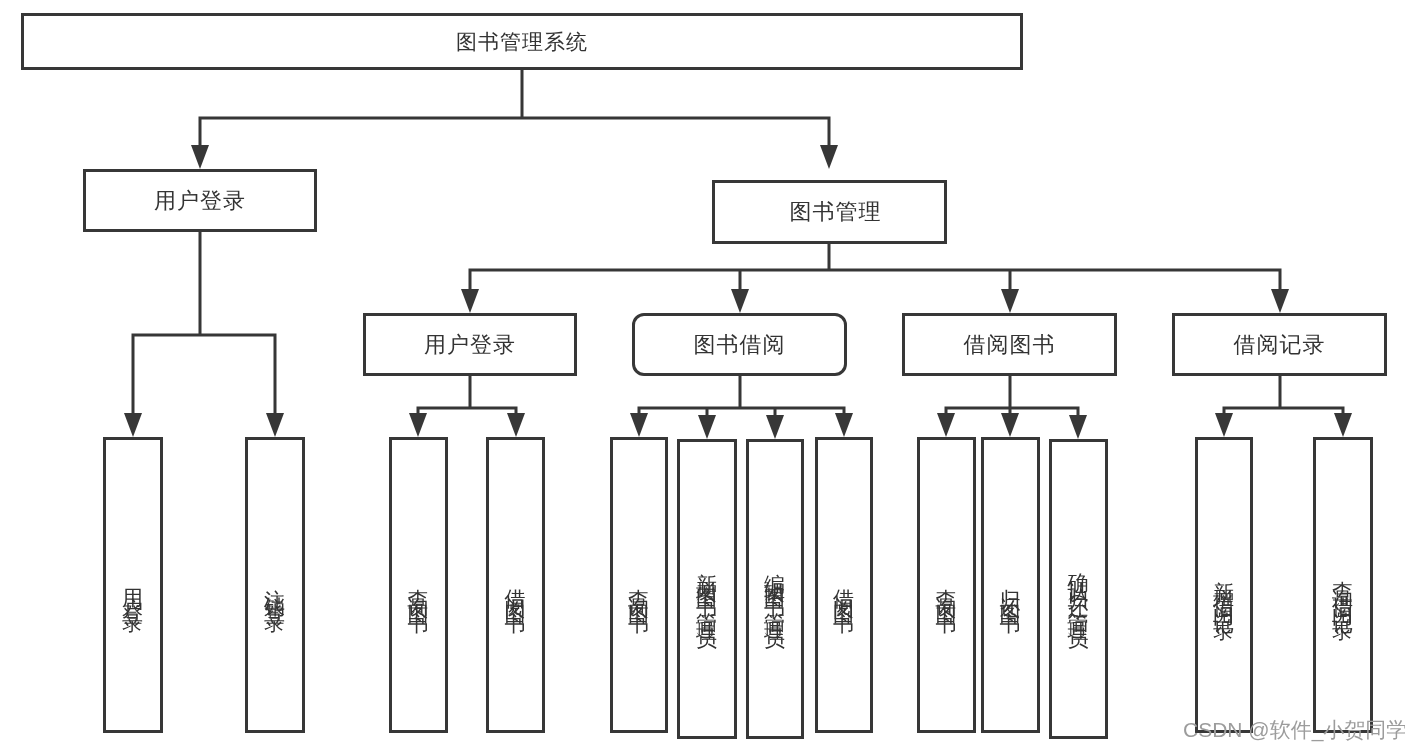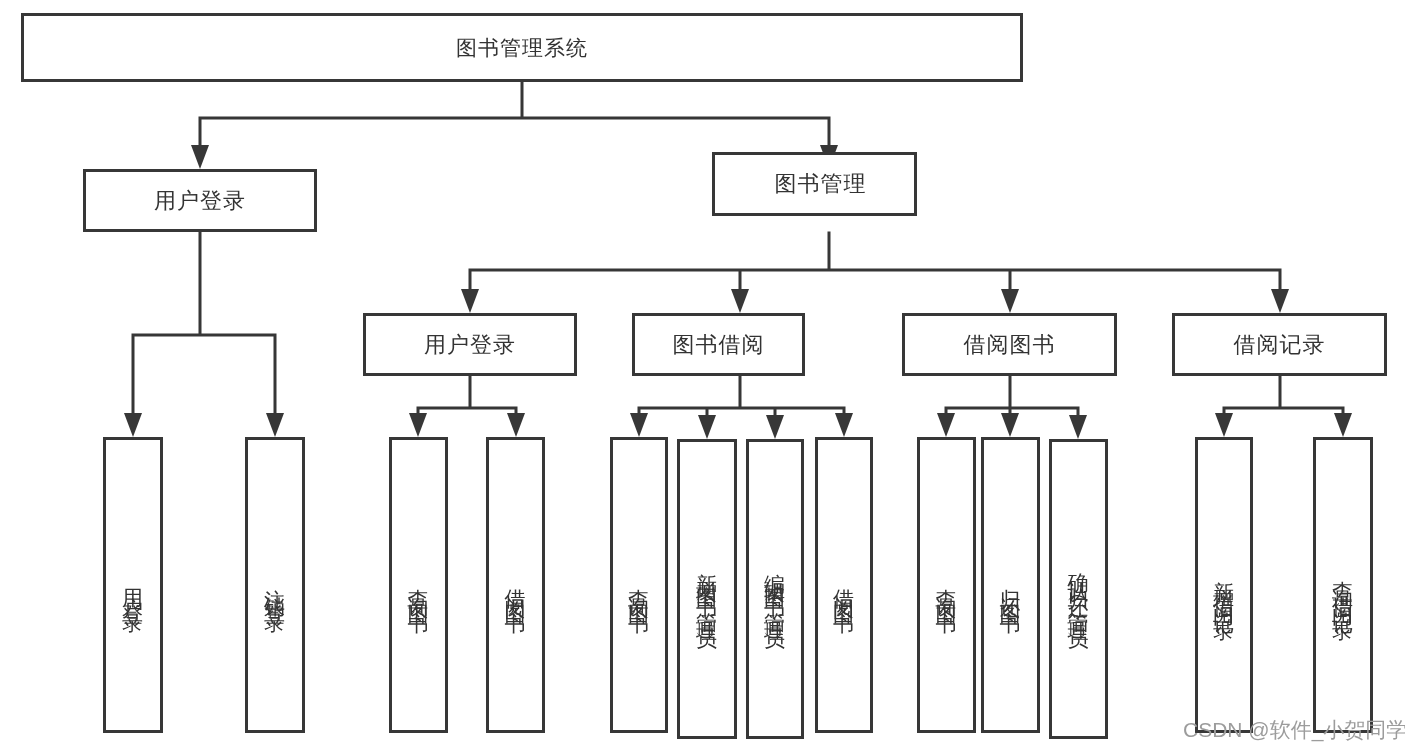--- a/index.html
+++ b/index.html
@@ -100,27 +100,27 @@
       <polygon points="766,415 784,415 775,439"></polygon>
       <polygon points="835,413 853,413 844,437"></polygon>
       <polygon points="937,413 955,413 946,437"></polygon>
       <polygon points="1001,413 1019,413 1010,437"></polygon>
       <polygon points="1069,415 1087,415 1078,439"></polygon>
       <polygon points="1215,413 1233,413 1224,437"></polygon>
       <polygon points="1334,413 1352,413 1343,437"></polygon>
     </g>
   </svg>
 
-  <div class="node root h-label" style="left:21px; top:13px; width:1002px; height:69px;">图书管理系统</div>
+  <div class="node root h-label" style="left:21px; top:13px; width:1002px; height:57px;">图书管理系统</div>
 
   <div class="node h-label" style="left:83px; top:169px; width:234px; height:63px;">用户登录</div>
-  <div class="node h-label" style="left:712px; top:152px; width:205px; height:64px;padding-left:12px;">图书管理</div>
+  <div class="node h-label" style="left:712px; top:180px; width:235px; height:64px;padding-left:12px;">图书管理</div>
 
   <div class="node h-label" style="left:363px; top:313px; width:214px; height:63px;">用户登录</div>
-  <div class="node h-label" style="left:632px; top:313px; width:173px; height:63px;">图书借阅</div>
+  <div class="node h-label" style="left:632px; top:313px; width:215px; height:63px;border-radius:12px;">图书借阅</div>
   <div class="node h-label" style="left:902px; top:313px; width:215px; height:63px;">借阅图书</div>
   <div class="node h-label" style="left:1172px; top:313px; width:215px; height:63px;">借阅记录</div>
 
   <div class="node leaf" style="left:103px; top:437px; width:60px; height:296px;">
     <span>用户登录</span>
   </div>
   <div class="node leaf" style="left:245px; top:437px; width:60px; height:296px;">
     <span>注销登录</span>
   </div>
 

